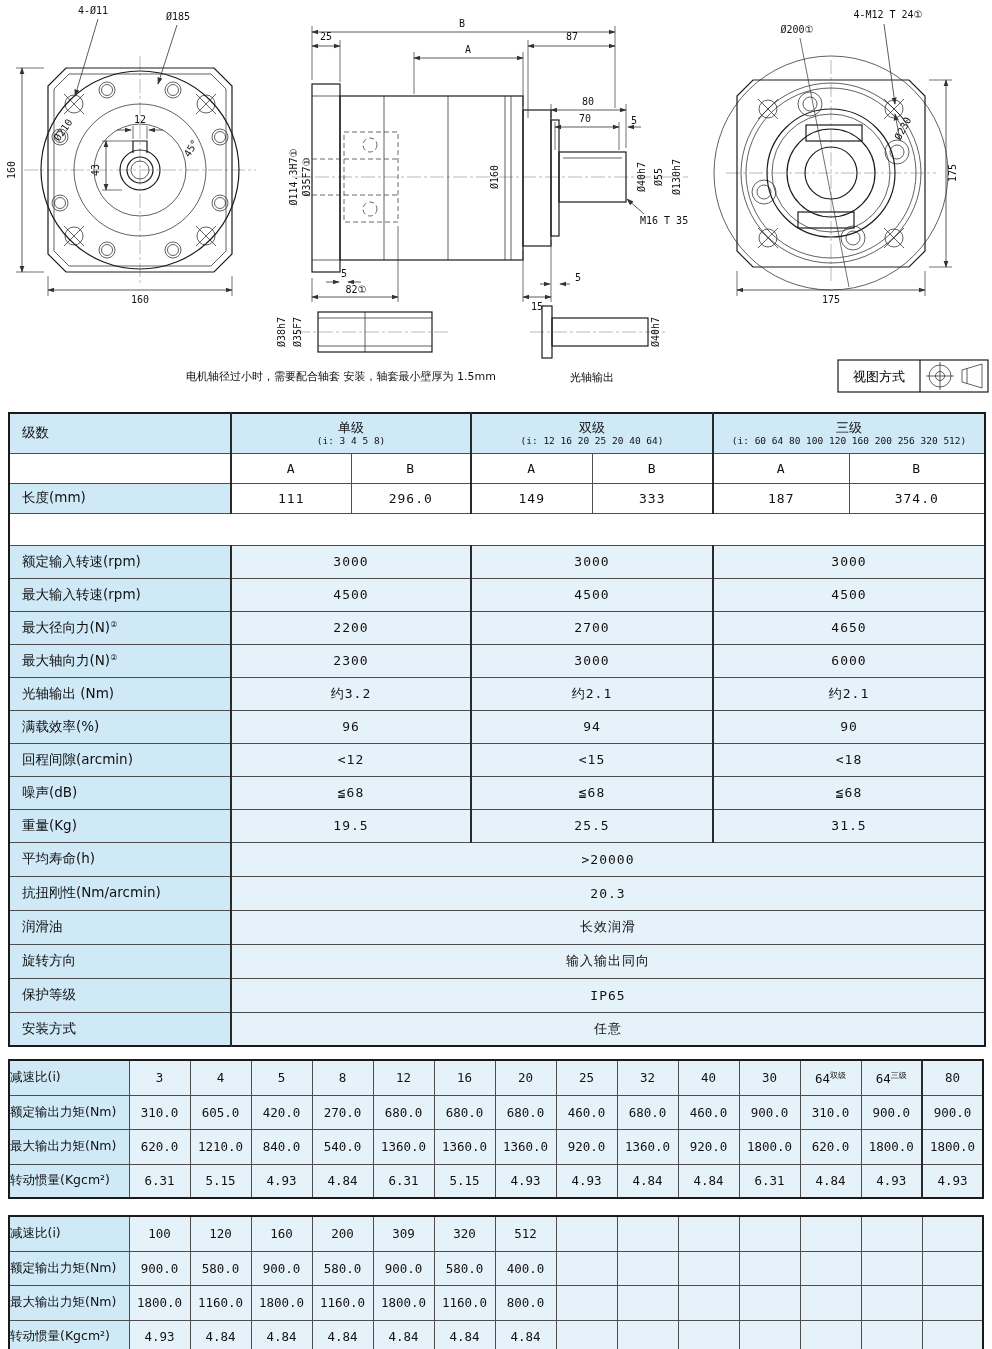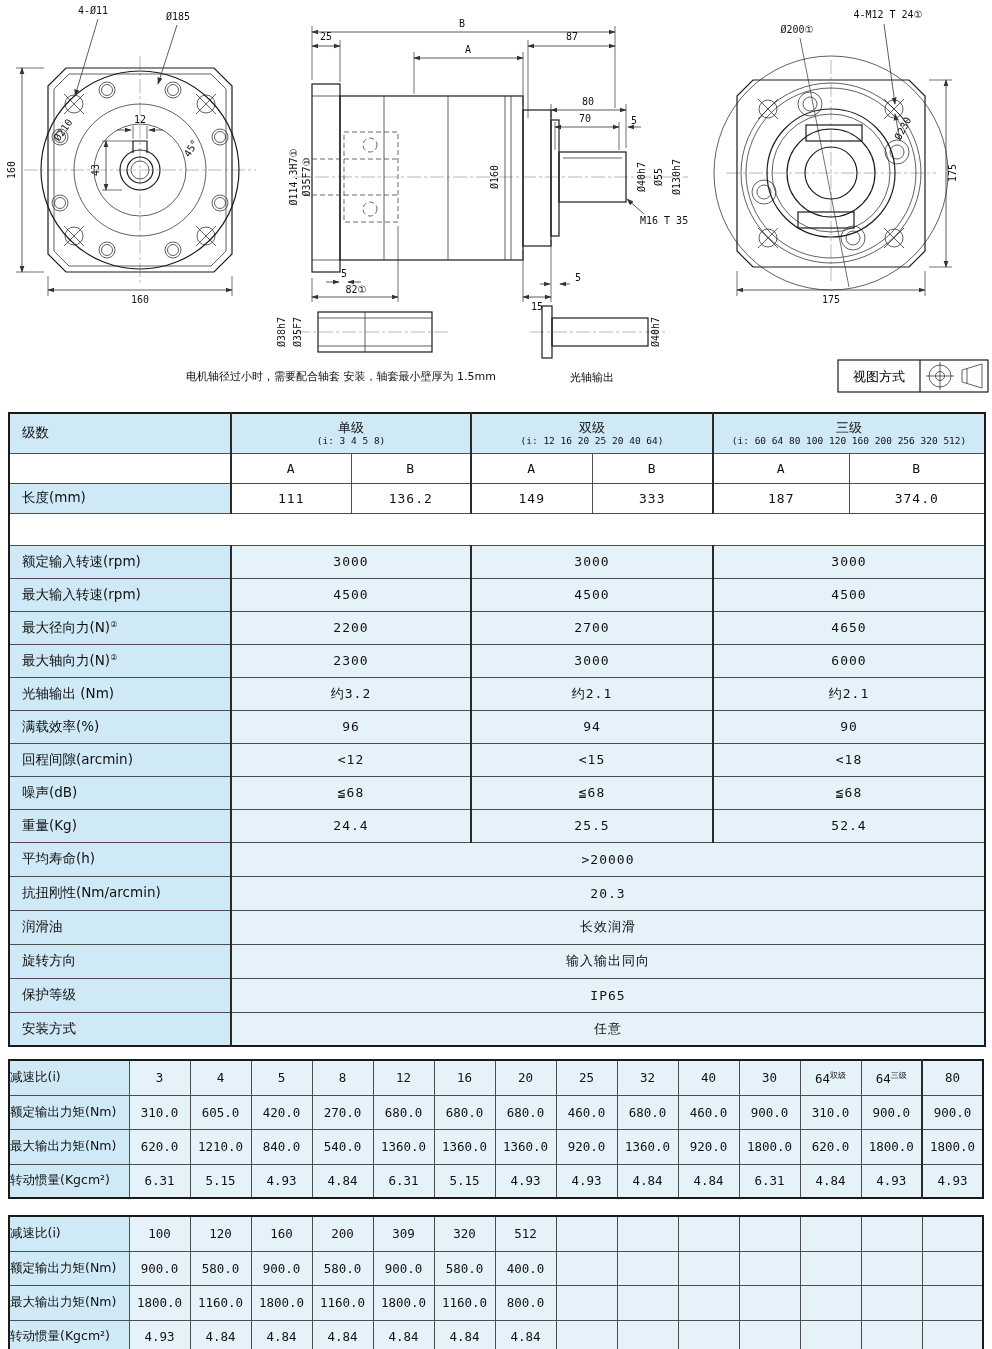--- a/index.html
+++ b/index.html
@@ -304,21 +304,21 @@
     <td class="wht gb">A</td>
     <td class="wht">B</td>
     <td class="wht gb">A</td>
     <td class="wht">B</td>
     <td class="wht gb">A</td>
     <td class="wht">B</td>
   </tr>
   <tr style="height:30px">
     <td class="lbl">长度(mm)</td>
     <td class="wht gb">111</td>
-    <td class="wht">136.2</td>
+    <td class="wht">296.0</td>
     <td class="wht gb">149</td>
     <td class="wht">333</td>
     <td class="wht gb">187</td>
     <td class="wht">374.0</td>
   </tr>
   <tr style="height:32px">
     <td colspan="7" style="background:#fff;border-left:none;border-right:none"></td>
   </tr>
 
   <tr style="height:33px">
@@ -364,23 +364,23 @@
     <td class="val gb" colspan="2">&lt;18</td>
   </tr>
   <tr style="height:33px">
     <td class="lbl"><span>噪声(dB)</span><sup></sup></td>
     <td class="val gb" colspan="2">≦68</td>
     <td class="val gb" colspan="2">≦68</td>
     <td class="val gb" colspan="2">≦68</td>
   </tr>
   <tr style="height:33px">
     <td class="lbl"><span>重量(Kg)</span><sup></sup></td>
-    <td class="val gb" colspan="2">24.4</td>
+    <td class="val gb" colspan="2">19.5</td>
     <td class="val gb" colspan="2">25.5</td>
-    <td class="val gb" colspan="2">52.4</td>
+    <td class="val gb" colspan="2">31.5</td>
   </tr>
 
   <tr style="height:34px">
     <td class="lbl">平均寿命(h)</td>
     <td class="val gb" colspan="6">&gt;20000</td>
   </tr>
   <tr style="height:34px">
     <td class="lbl">抗扭刚性(Nm/arcmin)</td>
     <td class="val gb" colspan="6">20.3</td>
   </tr>

